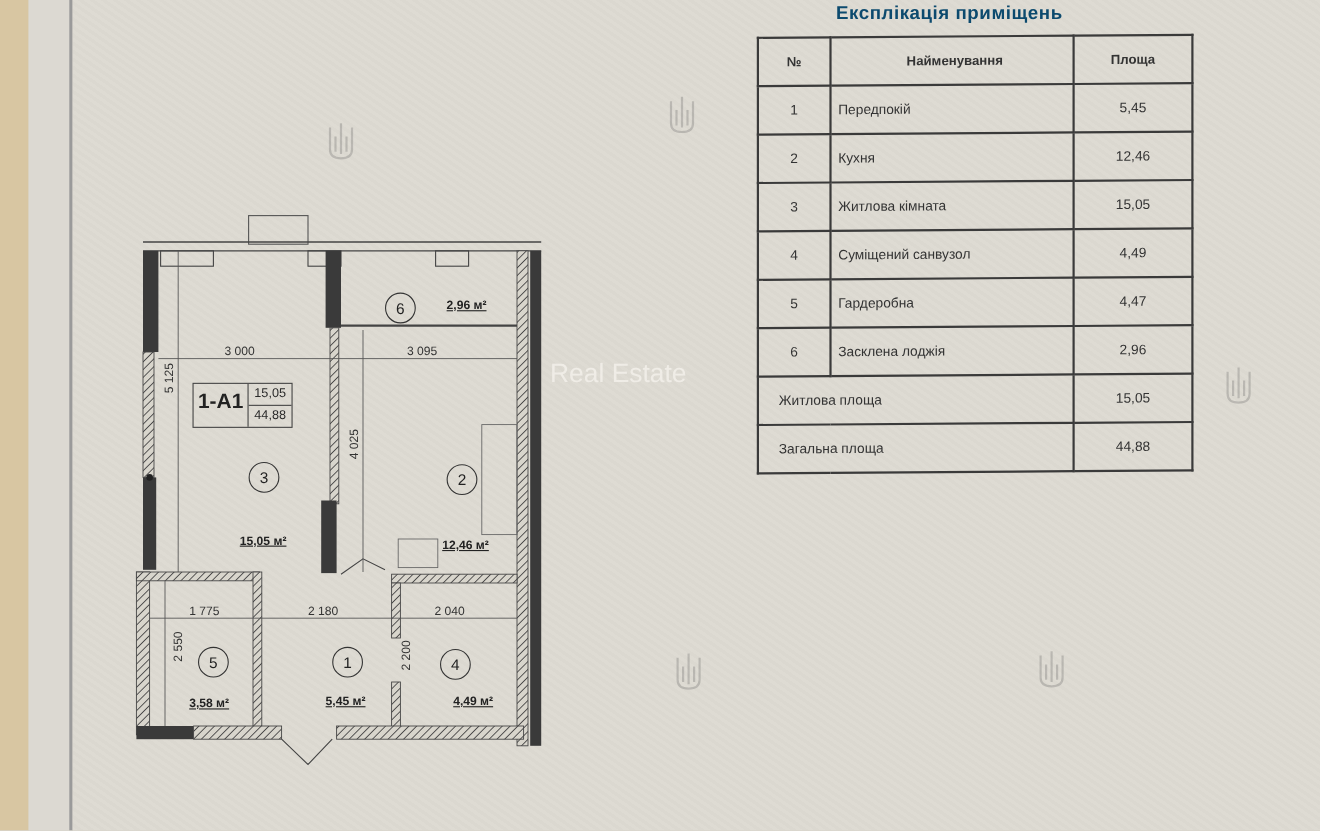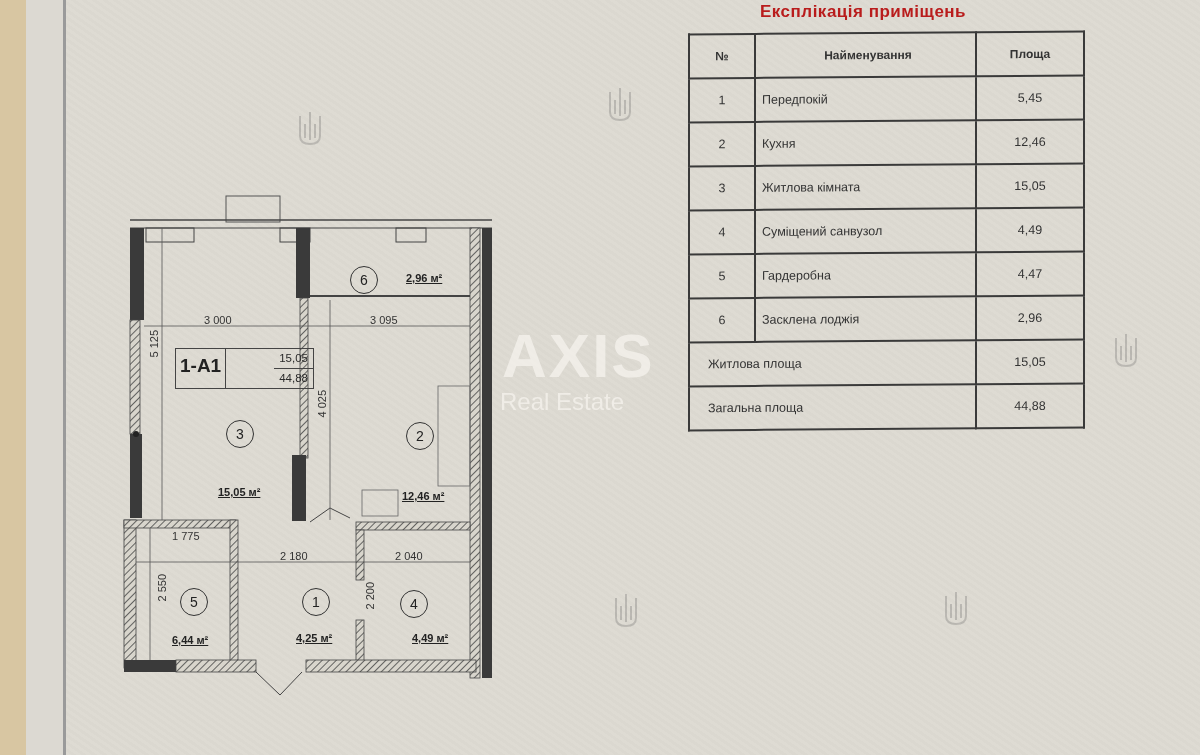--- a/index.html
+++ b/index.html
@@ -11,41 +11,41 @@
   }
   .left-edge { position:absolute; left:0; top:0; width:26px; height:755px; background:#d8c6a2; }
   .sheet-margin { position:absolute; left:26px; top:0; width:40px; height:755px; background:#dcd9d2; }
   .sheet-line { position:absolute; left:63px; top:0; width:3px; height:755px; background:#9a9a9a; }
   .sheet { position:absolute; left:66px; top:0; width:1134px; height:755px;
            background: repeating-linear-gradient(35deg, #dedbd3 0 3px, #dbd8d0 3px 6px); }
 
   .trident { position:absolute; width:28px; height:40px; opacity:0.25; }
 
   
-  .expl-title { position:absolute; left:760px; top:2px; font-size:17px; font-weight:bold; letter-spacing:0.5px; color:#b91c1c; }
+  .expl-title { position:absolute; left:760px; top:2px; font-size:17px; font-weight:bold; letter-spacing:0.5px; color:#0c4a6e; }
   table.expl { position:absolute; left:688px; top:32px; border-collapse:collapse; font-size:12.5px; color:#333; transform:skewY(-0.4deg); }
   table.expl td, table.expl th { border:2px solid #3a3a3a; height:40px; }
   table.expl th { font-weight:bold; font-size:12px; }
   .c-no { width:62px; text-align:center; }
   .c-name { width:212px; text-align:left; padding-left:6px; }
   .c-area { width:104px; text-align:center;margin-left:30px; }
   .c-sum { text-align:left; padding-left:18px; }
 
   
   .wm { position:absolute; left:502px; top:325px; color:rgba(245,243,238,0.75); }
   .wm-big { font-size:62px; font-weight:bold; letter-spacing:2px; line-height:62px; }
   .wm-small { font-size:24px; line-height:30px; margin-left:-2px; }
 
   
   .plan { position:absolute; left:120px; top:190px; width:380px; height:520px; }
   .plan svg { position:absolute; left:0; top:0; }
   .lbl { position:absolute; font-size:11px; color:#333; }
   .area { position:absolute; font-size:11px; font-weight:bold; text-decoration:underline; color:#222; }
   .circ { position:absolute; width:26px; height:26px; border:1.5px solid #333; border-radius:50%; font-size:14px; text-align:center; line-height:26px; color:#222; }
-  .tag { position:absolute; left:55px; top:158px; border:1.5px solid #444; display:flex;gap:48px; }
+  .tag { position:absolute; left:55px; top:158px; border:1.5px solid #444; display:flex; }
   .tag-code { font-size:19px; font-weight:bold; padding:6px 4px; border-right:1.5px solid #444; color:#222; }
   .tag-vals { display:flex; flex-direction:column; }
   .tag-vals span { font-size:11.5px; padding:1px 5px; height:17px; line-height:17px; }
   .tag-vals span:first-child { border-bottom:1.5px solid #444; }
   .vert { writing-mode:vertical-rl; transform:rotate(180deg); }
 </style>
 </head>
 <body>
 
 <div class="left-edge"></div>
@@ -172,21 +172,21 @@
     <line x1="16" y1="372" x2="350" y2="372" stroke="#555" stroke-width="0.8"></line>
     <line x1="42" y1="38" x2="42" y2="330" stroke="#555" stroke-width="0.8"></line>
     <line x1="210" y1="110" x2="210" y2="330" stroke="#555" stroke-width="0.8"></line>
     <line x1="30" y1="338" x2="30" y2="470" stroke="#555" stroke-width="0.8"></line>
   </svg>
 
   <span class="lbl" style="left:84px;top:124px">3 000</span>
   <span class="lbl" style="left:250px;top:124px">3 095</span>
   <span class="lbl vert" style="left:28px;top:140px">5 125</span>
   <span class="lbl vert" style="left:196px;top:200px">4 025</span>
-  <span class="lbl" style="left:52px;top:340px">1 775</span>
+  <span class="lbl" style="left:52px;top:360px">1 775</span>
   <span class="lbl" style="left:160px;top:360px">2 180</span>
   <span class="lbl" style="left:275px;top:360px">2 040</span>
   <span class="lbl vert" style="left:36px;top:384px">2 550</span>
   <span class="lbl vert" style="left:244px;top:392px">2 200</span>
 
   <div class="tag">
     <span class="tag-code">1-A1</span>
     <div class="tag-vals">
       <span>15,05</span>
       <span>44,88</span>
@@ -196,25 +196,24 @@
   <div class="circ" style="left:230px;top:76px">6</div>
   <span class="area" style="left:286px;top:82px">2,96 м²</span>
 
   <div class="circ" style="left:106px;top:230px">3</div>
   <span class="area" style="left:98px;top:296px">15,05 м²</span>
 
   <div class="circ" style="left:286px;top:232px">2</div>
   <span class="area" style="left:282px;top:300px">12,46 м²</span>
 
   <div class="circ" style="left:60px;top:398px">5</div>
-  <span class="area" style="left:52px;top:444px">6,44 м²</span>
+  <span class="area" style="left:52px;top:444px">3,58 м²</span>
 
   <div class="circ" style="left:182px;top:398px">1</div>
-  <span class="area" style="left:176px;top:442px">4,25 м²</span>
+  <span class="area" style="left:176px;top:442px">5,45 м²</span>
 
   <div class="circ" style="left:280px;top:400px">4</div>
   <span class="area" style="left:292px;top:442px">4,49 м²</span>
 </div>
 
 <div class="wm">
-  <div class="wm-big">AXIS</div>
   <div class="wm-small">Real Estate</div>
 </div>
 
 </body></html>

